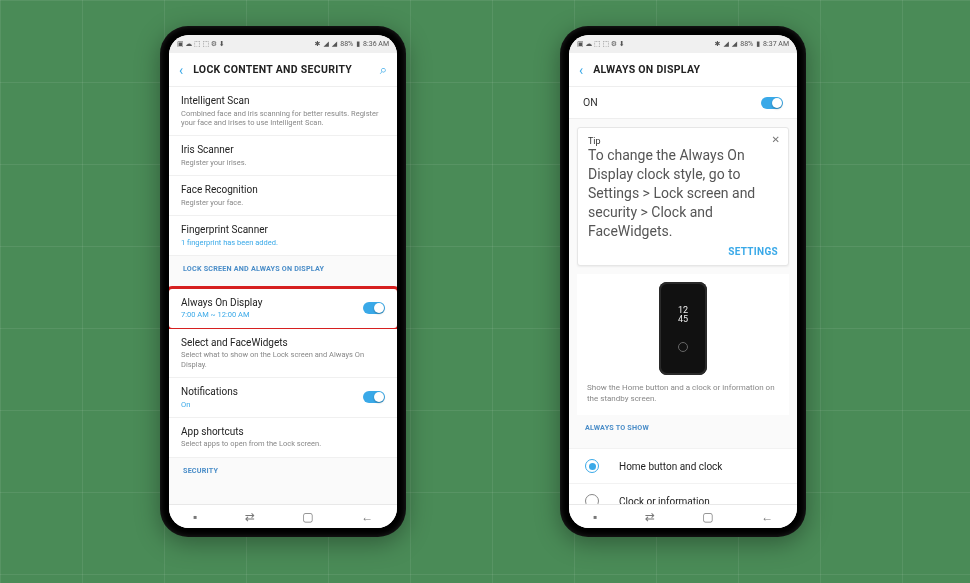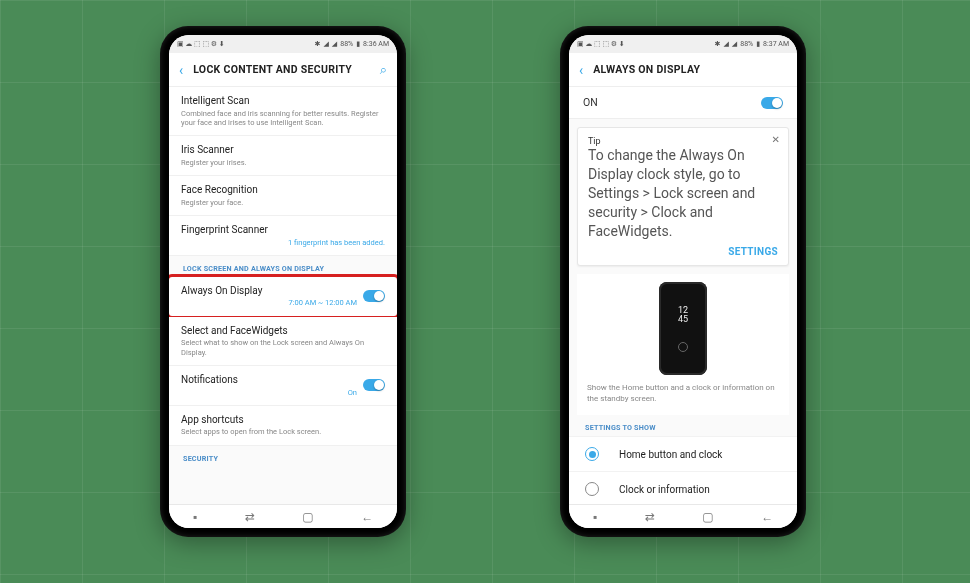--- a/index.html
+++ b/index.html
@@ -84,27 +84,27 @@
     font-size: 10px;
     color: #222;
     line-height: 1.25;
   }
   .row .sub {
     font-size: 7.5px;
     color: #888;
     line-height: 1.25;
     margin-top: 1px;
   }
-  .row .sub.link { color: #3aa9e8; text-align: right; }
+  .row .sub.link { color: #3aa9e8; }
   .section-hdr {
     font-size: 7.2px;
     font-weight: 700;
     letter-spacing: 0.2px;
     color: #4a8dc8;
-    padding: 8px 14px 4px;
+    padding: 8px 14px 16px;
     background: #fafafa;
   }
   .toggle {
     position: absolute;
     right: 12px;
     top: 50%;
     transform: translateY(-50%);
     width: 22px;
     height: 12px;
     background: #3aa9e8;
@@ -306,21 +306,21 @@
         <div class="preview-area">
           <div class="phone-preview">
             <div class="clk">
               <div>12</div>
               <div>45</div>
             </div>
             <div class="hb"></div>
           </div>
           <div class="preview-desc">Show the Home button and a clock or information on the standby screen.</div>
         </div>
-        <div class="section-hdr" style="padding-left:16px;">SETTINGS TO SHOW</div>
+        <div class="section-hdr" style="padding-left:16px;">ALWAYS TO SHOW</div>
         <div class="radio-row">
           <div class="radio checked"></div>
           <div class="rlabel">Home button and clock</div>
         </div>
         <div class="radio-row">
           <div class="radio"></div>
           <div class="rlabel">Clock or information</div>
         </div>
         <div class="radio-row">
           <div class="radio"></div>

